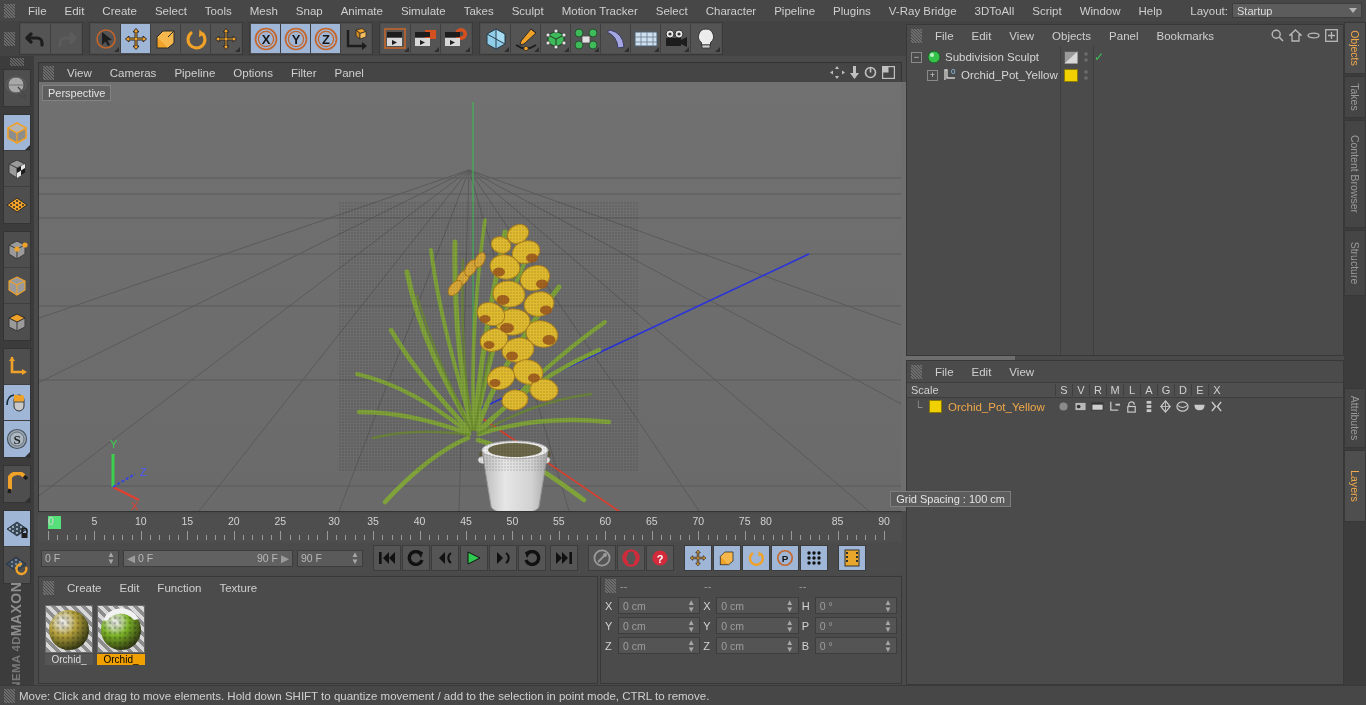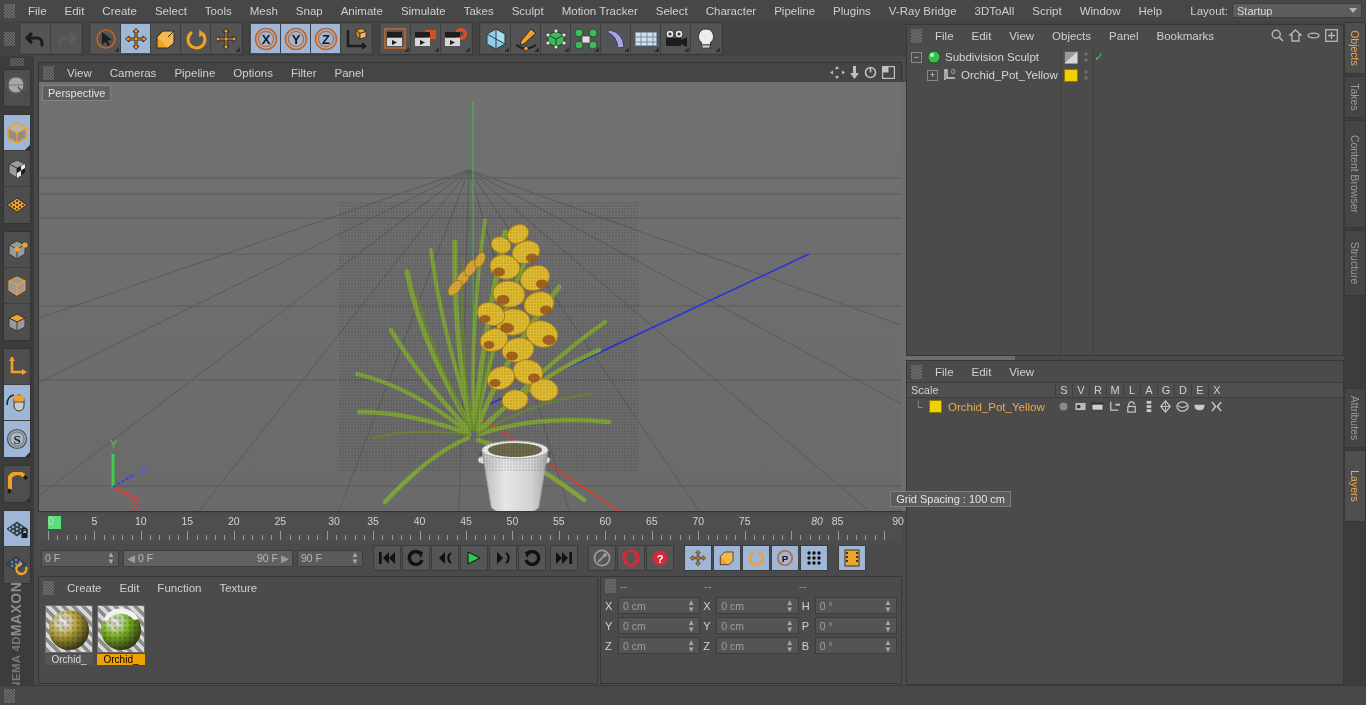--- a/index.html
+++ b/index.html
@@ -820,23 +820,23 @@
           <div class="lbl" style="left: 286px;">30</div>
           <div class="lbl" style="left: 325.111px;">35</div>
           <div class="lbl" style="left: 371.556px;">40</div>
           <div class="lbl" style="left: 418px;">45</div>
           <div class="lbl" style="left: 464.444px;">50</div>
           <div class="lbl" style="left: 510.889px;">55</div>
           <div class="lbl" style="left: 557.333px;">60</div>
           <div class="lbl" style="left: 603.778px;">65</div>
           <div class="lbl" style="left: 650.222px;">70</div>
           <div class="lbl" style="left: 696.667px;">75</div>
-          <div class="lbl" style="left: 769px; font-style: italic;">80</div>
+          <div class="lbl" style="left: 718px;">80</div>
           <div class="lbl" style="left: 789.556px;">85</div>
-          <div class="lbl" style="left: 836px; margin-left: 14px;">90</div>
+          <div class="lbl" style="left: 836px;">90</div>
         </div>
     </div>
     <div style="display:flex;align-items:center;gap:4px;padding:3px 3px 0 3px;">
       <div class="fld" style="width:78px;">
         <span>0 F</span>
         <span class="spin">▲<br>▼</span>
       </div>
       <div class="fld" style="width:170px;position:relative;justify-content:space-between;background:#616161;">
         <span style="color:#9a9a9a;">◀</span>
         <span style="margin-right:auto;padding-left:3px;">0 F</span>
@@ -1286,14 +1286,15 @@
       <div class="rtab" style="height: 60px;">
         <span>Attributes</span>
       </div>
       <div class="rtab act" style="height: 72px;">
         <span>Layers</span>
       </div>
     </div>
 
   <div id="status">
     <div class="grip"></div>
+    <span>Move: Click and drag to move elements. Hold down SHIFT to quantize movement / add to the selection in point mode, CTRL to remove.</span>
   </div>
 </div>
 
 </body></html>

